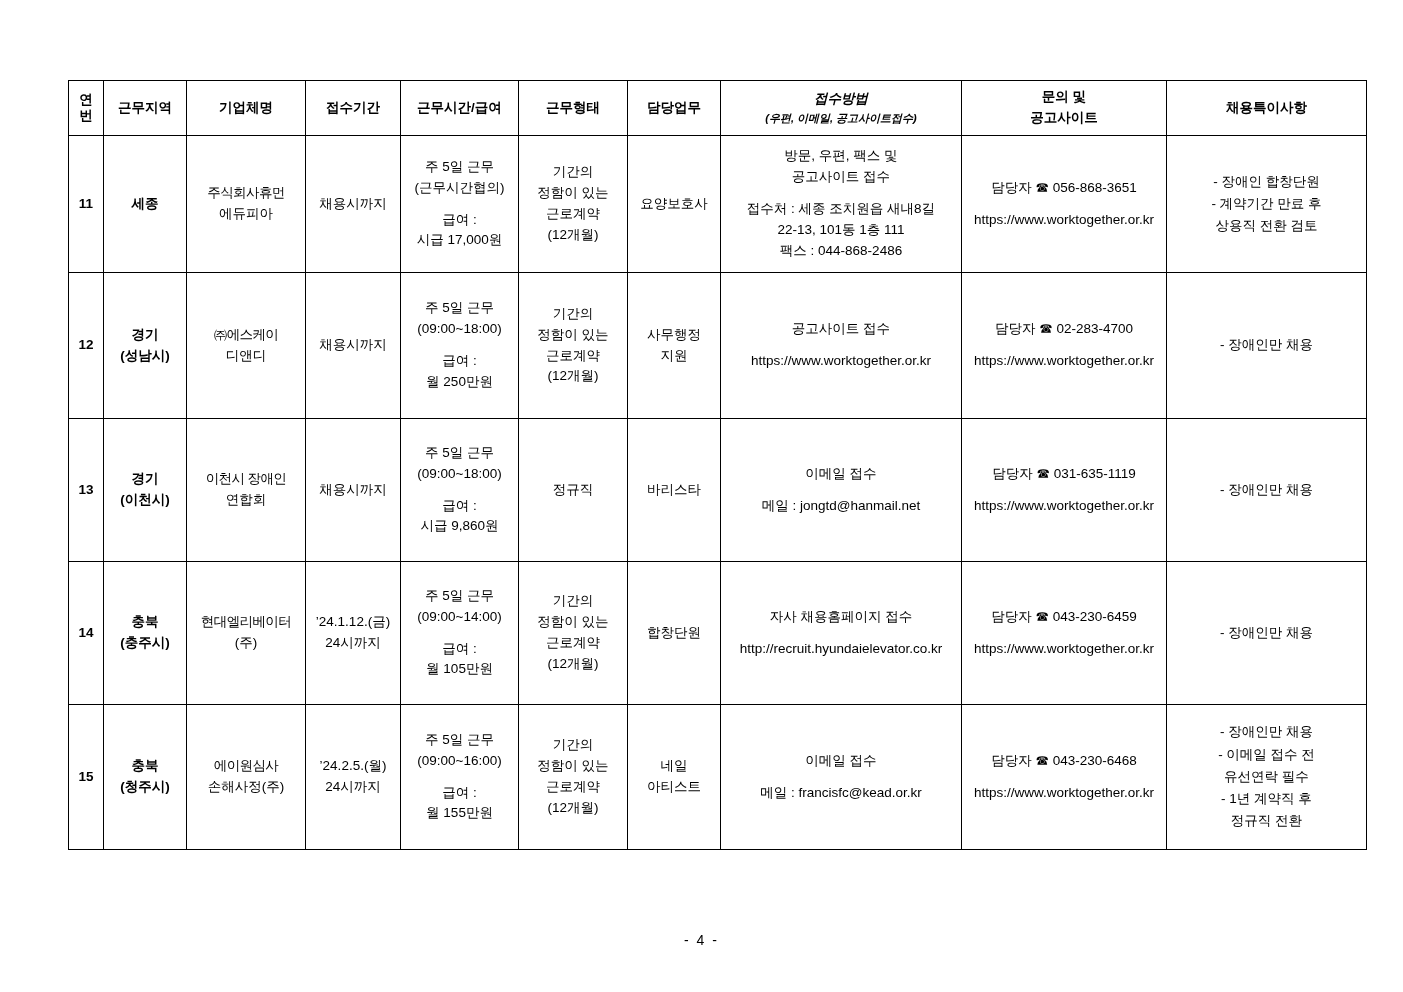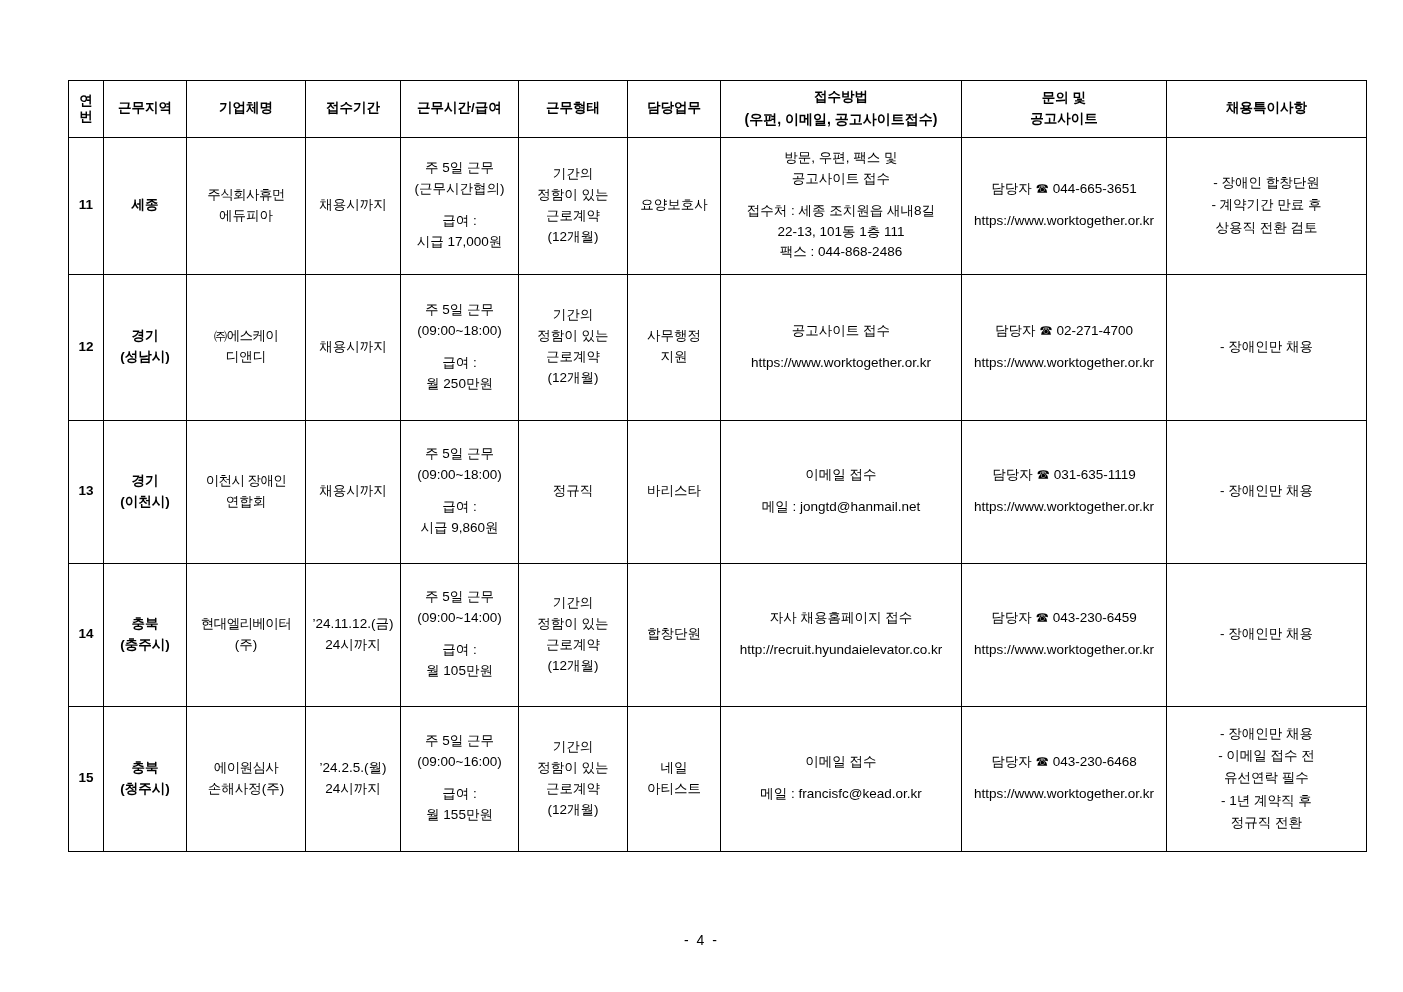--- a/index.html
+++ b/index.html
@@ -49,27 +49,27 @@
     padding: 6px 2px;
     height: 42px;
   }
   thead th.col-no { width: 30px; font-size: 12.5px; line-height: 1.15; }
   thead th.col-region { width: 78px; }
   thead th.col-company { width: 114px; }
   thead th.col-period { width: 90px; }
   thead th.col-hours { width: 113px; }
   thead th.col-type { width: 104px; margin-left: 36px; }
   thead th.col-duty { width: 88px; }
-  thead th.col-apply { width: 236px; }
+  thead th.col-apply { width: 236px; font-style: italic; }
   thead th.col-contact { width: 200px; }
   thead th.col-note { width: 195px; }
 
   .sub {
     display: block;
-    font-size: 14px;
+    font-size: 11px;
     font-weight: bold;
     margin-top: 1px;
   }
   td.no { font-weight: bold; font-size: 13px; margin-left: 45px; }
   td.region { font-weight: bold; }
   td.company { font-size: 13px; }
   td.period { font-size: 13px; }
   td.hours { font-size: 13px; margin-left: 40px; }
   td.type { font-size: 13px; }
   td.duty { font-size: 13px; }
@@ -156,21 +156,21 @@
             </td>
             <td class="apply">
               <span class="line">방문, 우편, 팩스 및</span>
               <span class="line">공고사이트 접수</span>
               <span class="gap"></span>
               <span class="line">접수처 : 세종 조치원읍 새내8길</span>
               <span class="line">22-13, 101동 1층 111</span>
               <span class="line">팩스 : 044-868-2486</span>
             </td>
             <td class="contact">
-              <span class="line">담당자 ☎ 044-665-3651</span>
+              <span class="line">담당자 ☎ 056-868-3651</span>
               <span class="gap"></span>
               <span class="line">https://www.worktogether.or.kr</span>
             </td>
             <td class="note">
               <span class="note-item">- 장애인 합창단원</span>
               <span class="note-item">- 계약기간 만료 후</span>
               <span class="note-item">   상용직 전환 검토</span>
             </td>
           </tr>
           <tr style="height: 146px;">
@@ -202,21 +202,21 @@
             <td class="duty">
               <span class="line">사무행정</span>
               <span class="line">지원</span>
             </td>
             <td class="apply">
               <span class="line">공고사이트 접수</span>
               <span class="gap"></span>
               <span class="line">https://www.worktogether.or.kr</span>
             </td>
             <td class="contact">
-              <span class="line">담당자 ☎ 02-271-4700</span>
+              <span class="line">담당자 ☎ 02-283-4700</span>
               <span class="gap"></span>
               <span class="line">https://www.worktogether.or.kr</span>
             </td>
             <td class="note">
               <span class="note-item">- 장애인만 채용</span>
             </td>
           </tr>
           <tr style="height: 143px;">
             <td class="no">13</td>
             <td class="region">
@@ -261,21 +261,21 @@
             <td class="no">14</td>
             <td class="region">
               <span class="line">충북</span>
               <span class="line">(충주시)</span>
             </td>
             <td class="company">
               <span class="line tight">현대엘리베이터</span>
               <span class="line">(주)</span>
             </td>
             <td class="period">
-              <span class="line">’24.11.12.(금)</span>
+              <span class="line">’24.1.12.(금)</span>
               <span class="line">24시까지</span>
             </td>
             <td class="hours">
               <span class="line">주 5일 근무</span>
               <span class="line">(09:00~14:00)</span>
               <span class="gap"></span>
               <span class="line">급여 :</span>
               <span class="line">월 105만원</span>
             </td>
             <td class="type">

